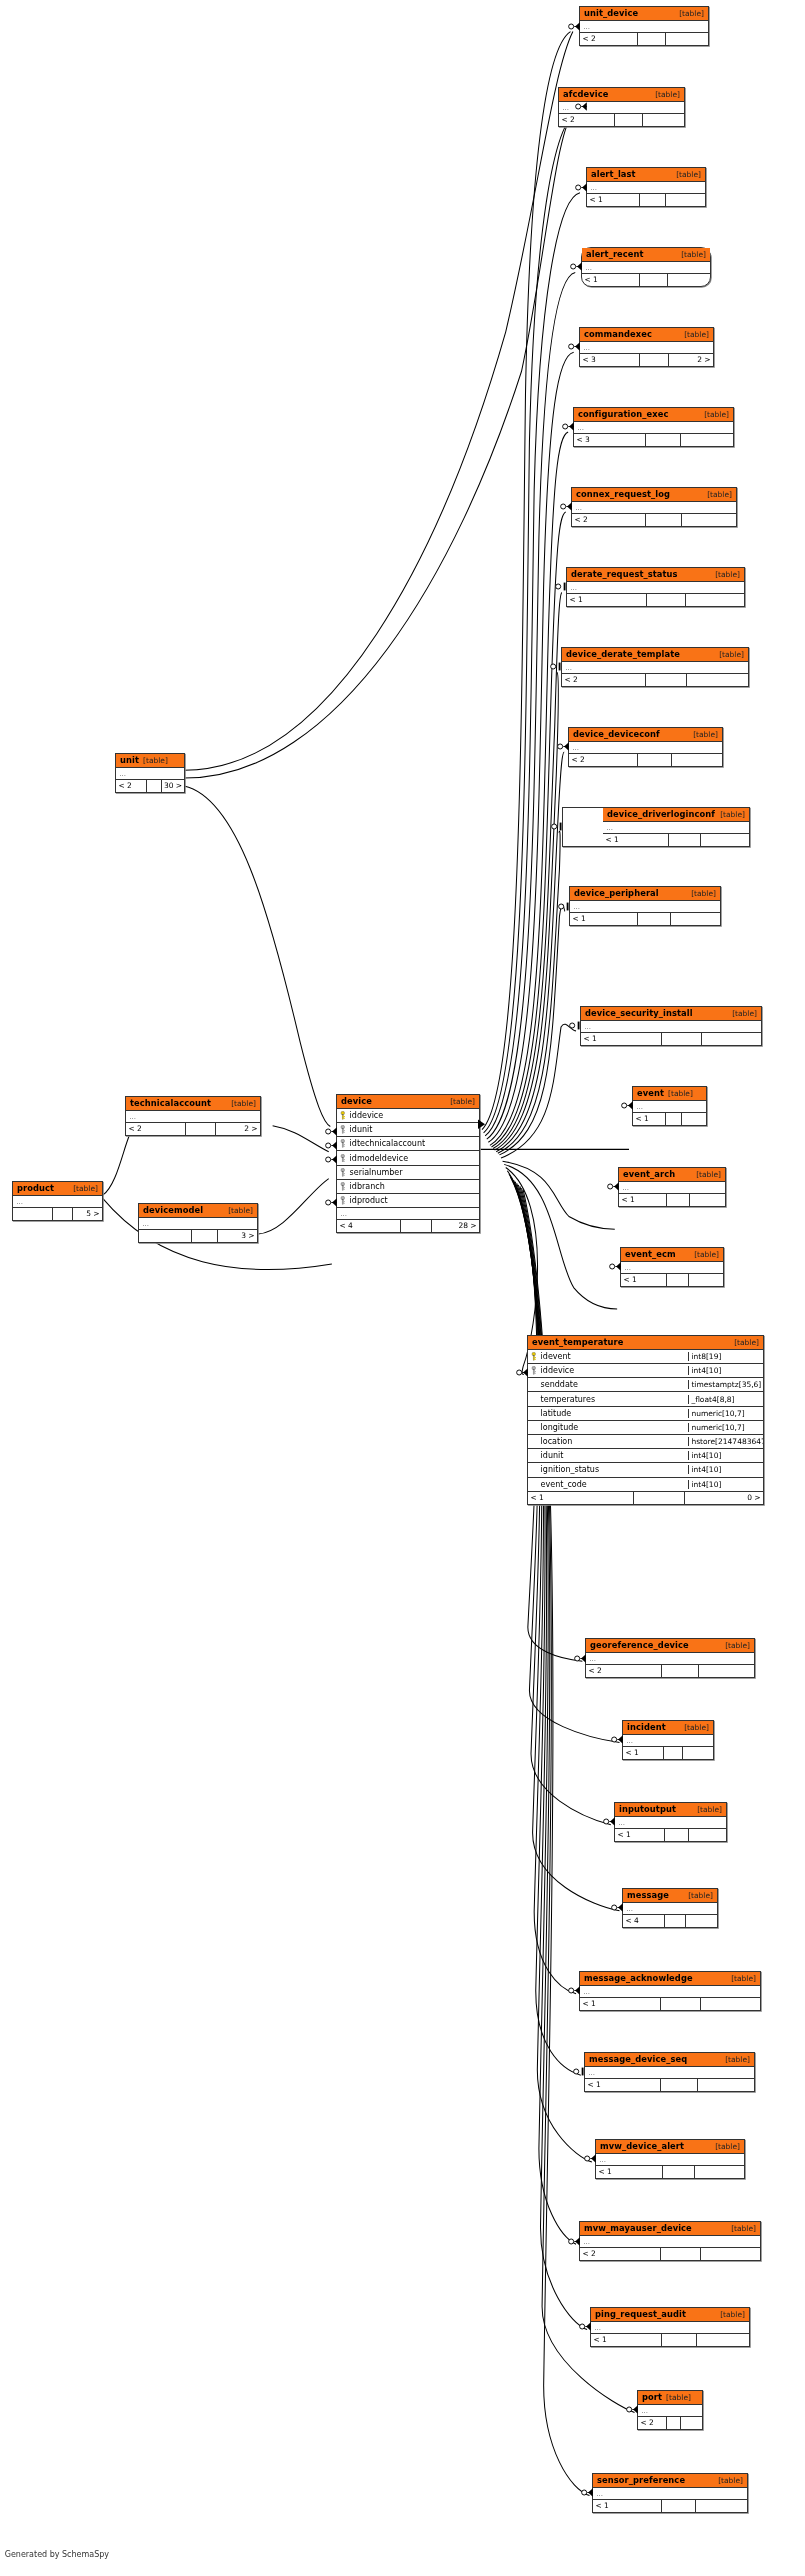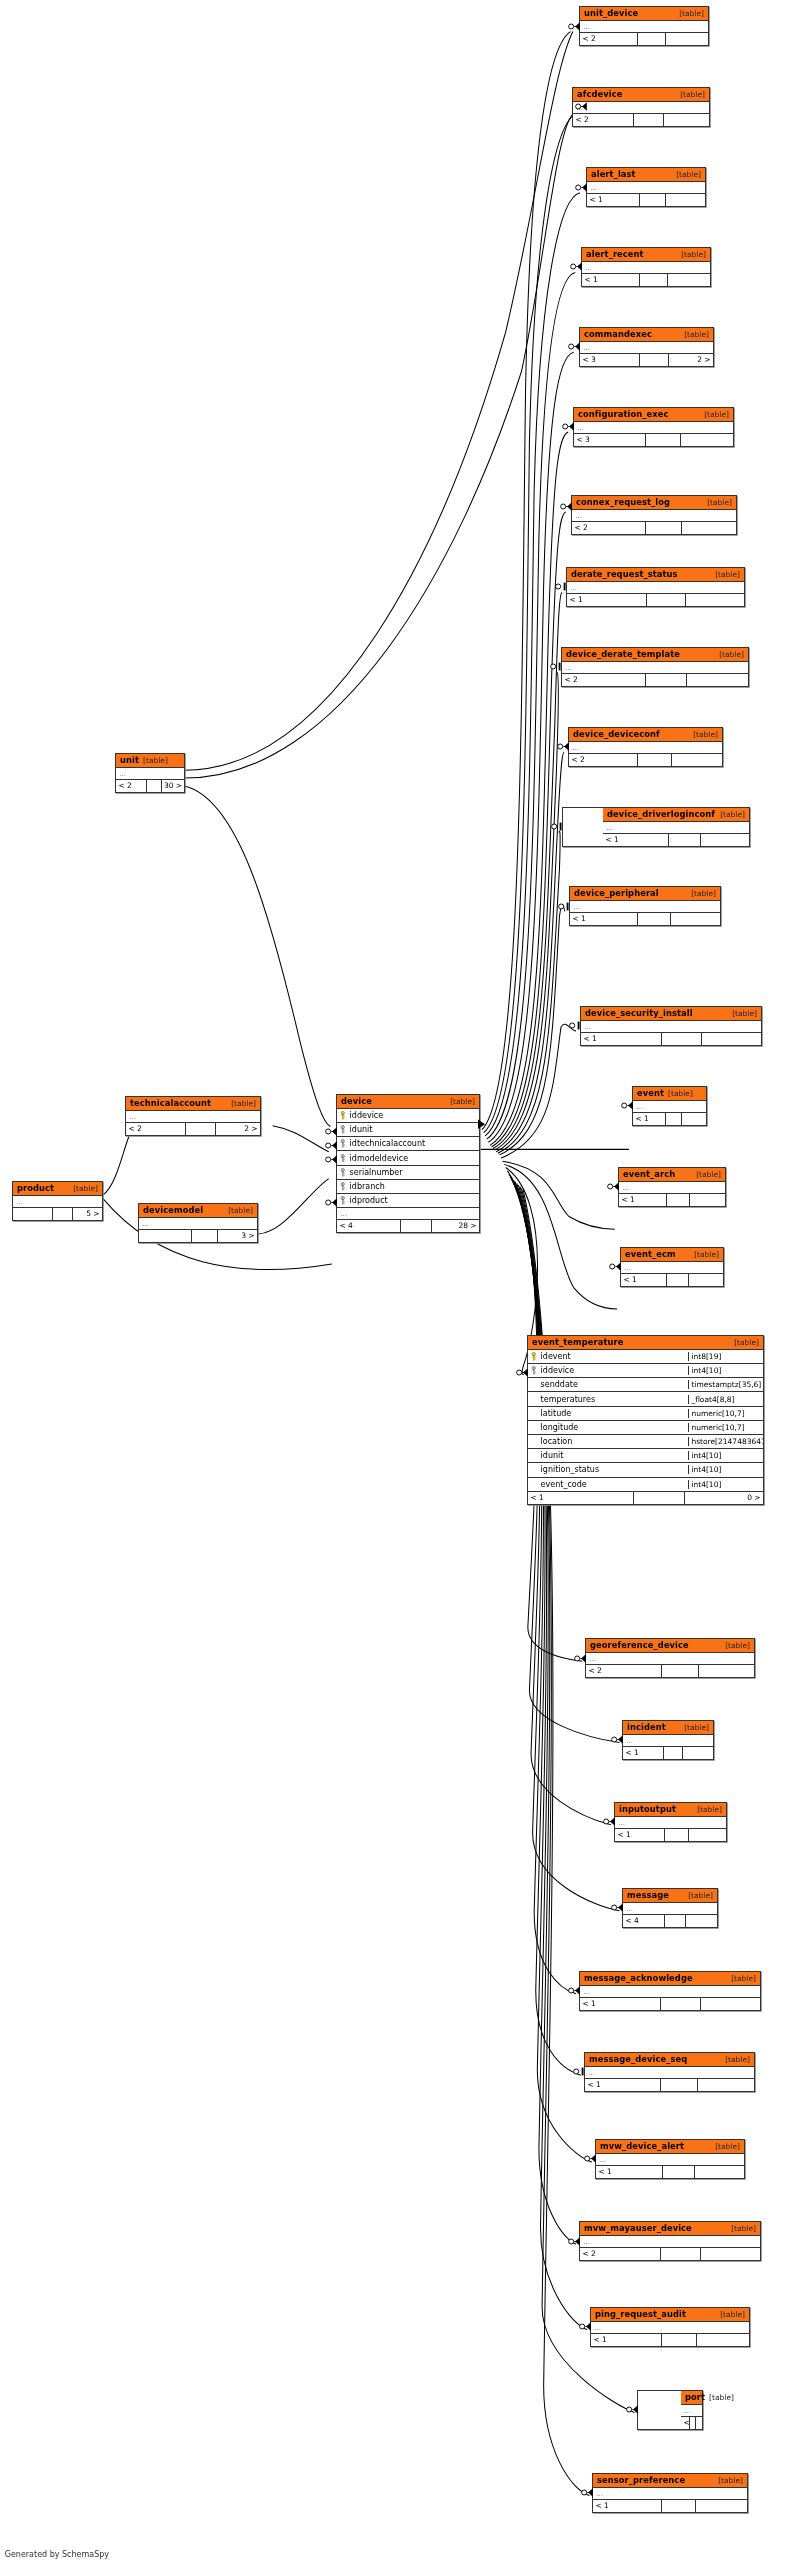--- a/index.html
+++ b/index.html
@@ -151,21 +151,21 @@
         <div class="ft-l">&lt; 2</div>
         <div class="ft-m"></div>
         <div class="ft-r"></div>
       </div>
     </div>
     <svg width="14.2" height="11" viewBox="0 0 18 14" style="position: absolute; left: 568px; pointer-events: none; top: 20.5px;">
       <circle cx="4" cy="7" r="3.2" fill="#fff" stroke="#000" stroke-width="1.2"></circle>
       <path d="M15 1.5 L9 7 L15 12.5 Z" fill="#000"></path>
       <path d="M8 7 L15 7" stroke="#000" stroke-width="1.2"></path>
     </svg>
-    <div class="table-box" style="left: 572px; top: 87px; width: 138px;">
+    <div class="table-box" style="left: 558px; top: 87px; width: 127px;">
       <div class="tb-title spread">
         <span class="tb-name">afcdevice</span>
         <span class="tb-tag">[table]</span>
       </div>
       <div class="tb-ellipsis">...</div>
       <div class="tb-footer">
         <div class="ft-l">&lt; 2</div>
         <div class="ft-m"></div>
         <div class="ft-r"></div>
       </div>
@@ -185,21 +185,21 @@
         <div class="ft-l">&lt; 1</div>
         <div class="ft-m"></div>
         <div class="ft-r"></div>
       </div>
     </div>
     <svg width="14.2" height="11" viewBox="0 0 18 14" style="position: absolute; left: 575px; pointer-events: none; top: 182px;">
       <circle cx="4" cy="7" r="3.2" fill="#fff" stroke="#000" stroke-width="1.2"></circle>
       <path d="M15 1.5 L9 7 L15 12.5 Z" fill="#000"></path>
       <path d="M8 7 L15 7" stroke="#000" stroke-width="1.2"></path>
     </svg>
-    <div class="table-box" style="left: 581px; top: 247px; width: 130px;">
+    <div class="table-box" style="left: 581px; top: 247px; width: 130px; border-radius: 10px;">
       <div class="tb-title spread">
         <span class="tb-name">alert_recent</span>
         <span class="tb-tag">[table]</span>
       </div>
       <div class="tb-ellipsis">...</div>
       <div class="tb-footer">
         <div class="ft-l">&lt; 1</div>
         <div class="ft-m"></div>
         <div class="ft-r"></div>
       </div>
@@ -236,21 +236,21 @@
         <div class="ft-l">&lt; 3</div>
         <div class="ft-m"></div>
         <div class="ft-r"></div>
       </div>
     </div>
     <svg width="14.2" height="11" viewBox="0 0 18 14" style="position: absolute; left: 562px; pointer-events: none; top: 421px;">
       <circle cx="4" cy="7" r="3.2" fill="#fff" stroke="#000" stroke-width="1.2"></circle>
       <path d="M15 1.5 L9 7 L15 12.5 Z" fill="#000"></path>
       <path d="M8 7 L15 7" stroke="#000" stroke-width="1.2"></path>
     </svg>
-    <div class="table-box" style="left: 571px; top: 487px; width: 166px; margin-top: 8px;">
+    <div class="table-box" style="left: 571px; top: 487px; width: 166px;">
       <div class="tb-title spread">
         <span class="tb-name">connex_request_log</span>
         <span class="tb-tag">[table]</span>
       </div>
       <div class="tb-ellipsis">...</div>
       <div class="tb-footer">
         <div class="ft-l">&lt; 2</div>
         <div class="ft-m"></div>
         <div class="ft-r"></div>
       </div>
@@ -553,21 +553,21 @@
         <div class="ft-l">&lt; 1</div>
         <div class="ft-m"></div>
         <div class="ft-r"></div>
       </div>
     </div>
     <svg width="14.2" height="11" viewBox="0 0 18 14" style="position: absolute; left: 579px; pointer-events: none; top: 2321px;">
       <circle cx="4" cy="7" r="3.2" fill="#fff" stroke="#000" stroke-width="1.2"></circle>
       <path d="M15 1.5 L9 7 L15 12.5 Z" fill="#000"></path>
       <path d="M8 7 L15 7" stroke="#000" stroke-width="1.2"></path>
     </svg>
-    <div class="table-box" style="left: 637px; top: 2390px; width: 66px; padding-left: 43px;">
+    <div class="table-box" style="left: 637px; top: 2390px; width: 66px;">
       <div class="tb-title">
         <span class="tb-name">port</span>
         <span class="tb-tag">[table]</span>
       </div>
       <div class="tb-ellipsis">...</div>
       <div class="tb-footer">
         <div class="ft-l">&lt; 2</div>
         <div class="ft-m"></div>
         <div class="ft-r"></div>
       </div>

